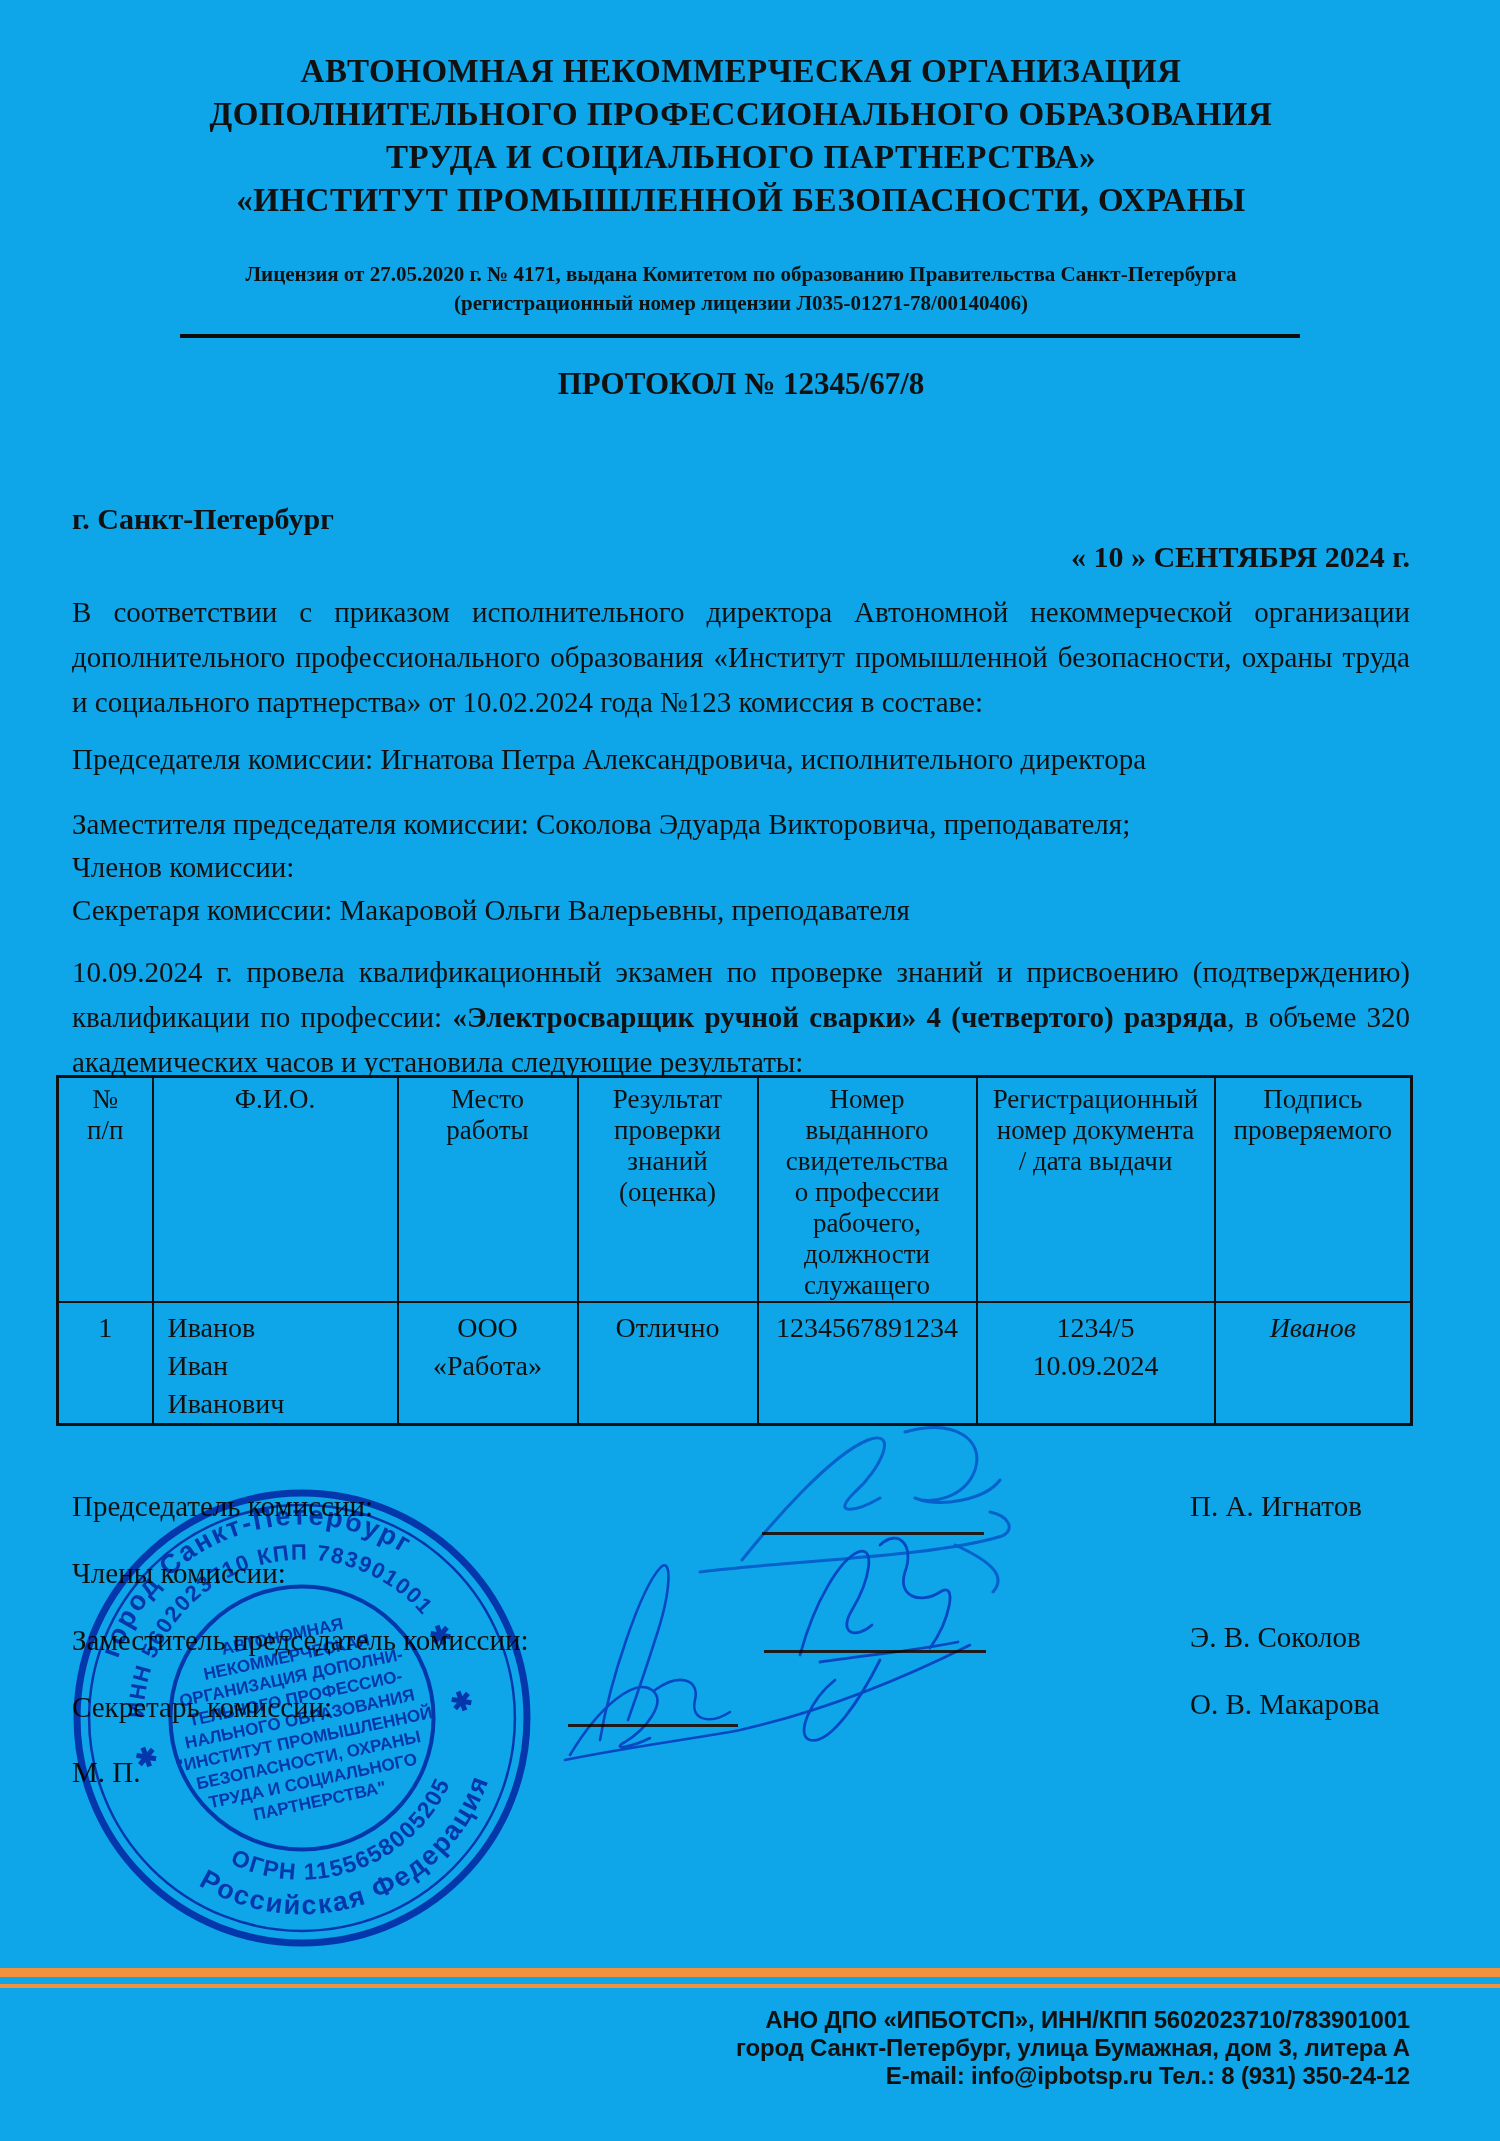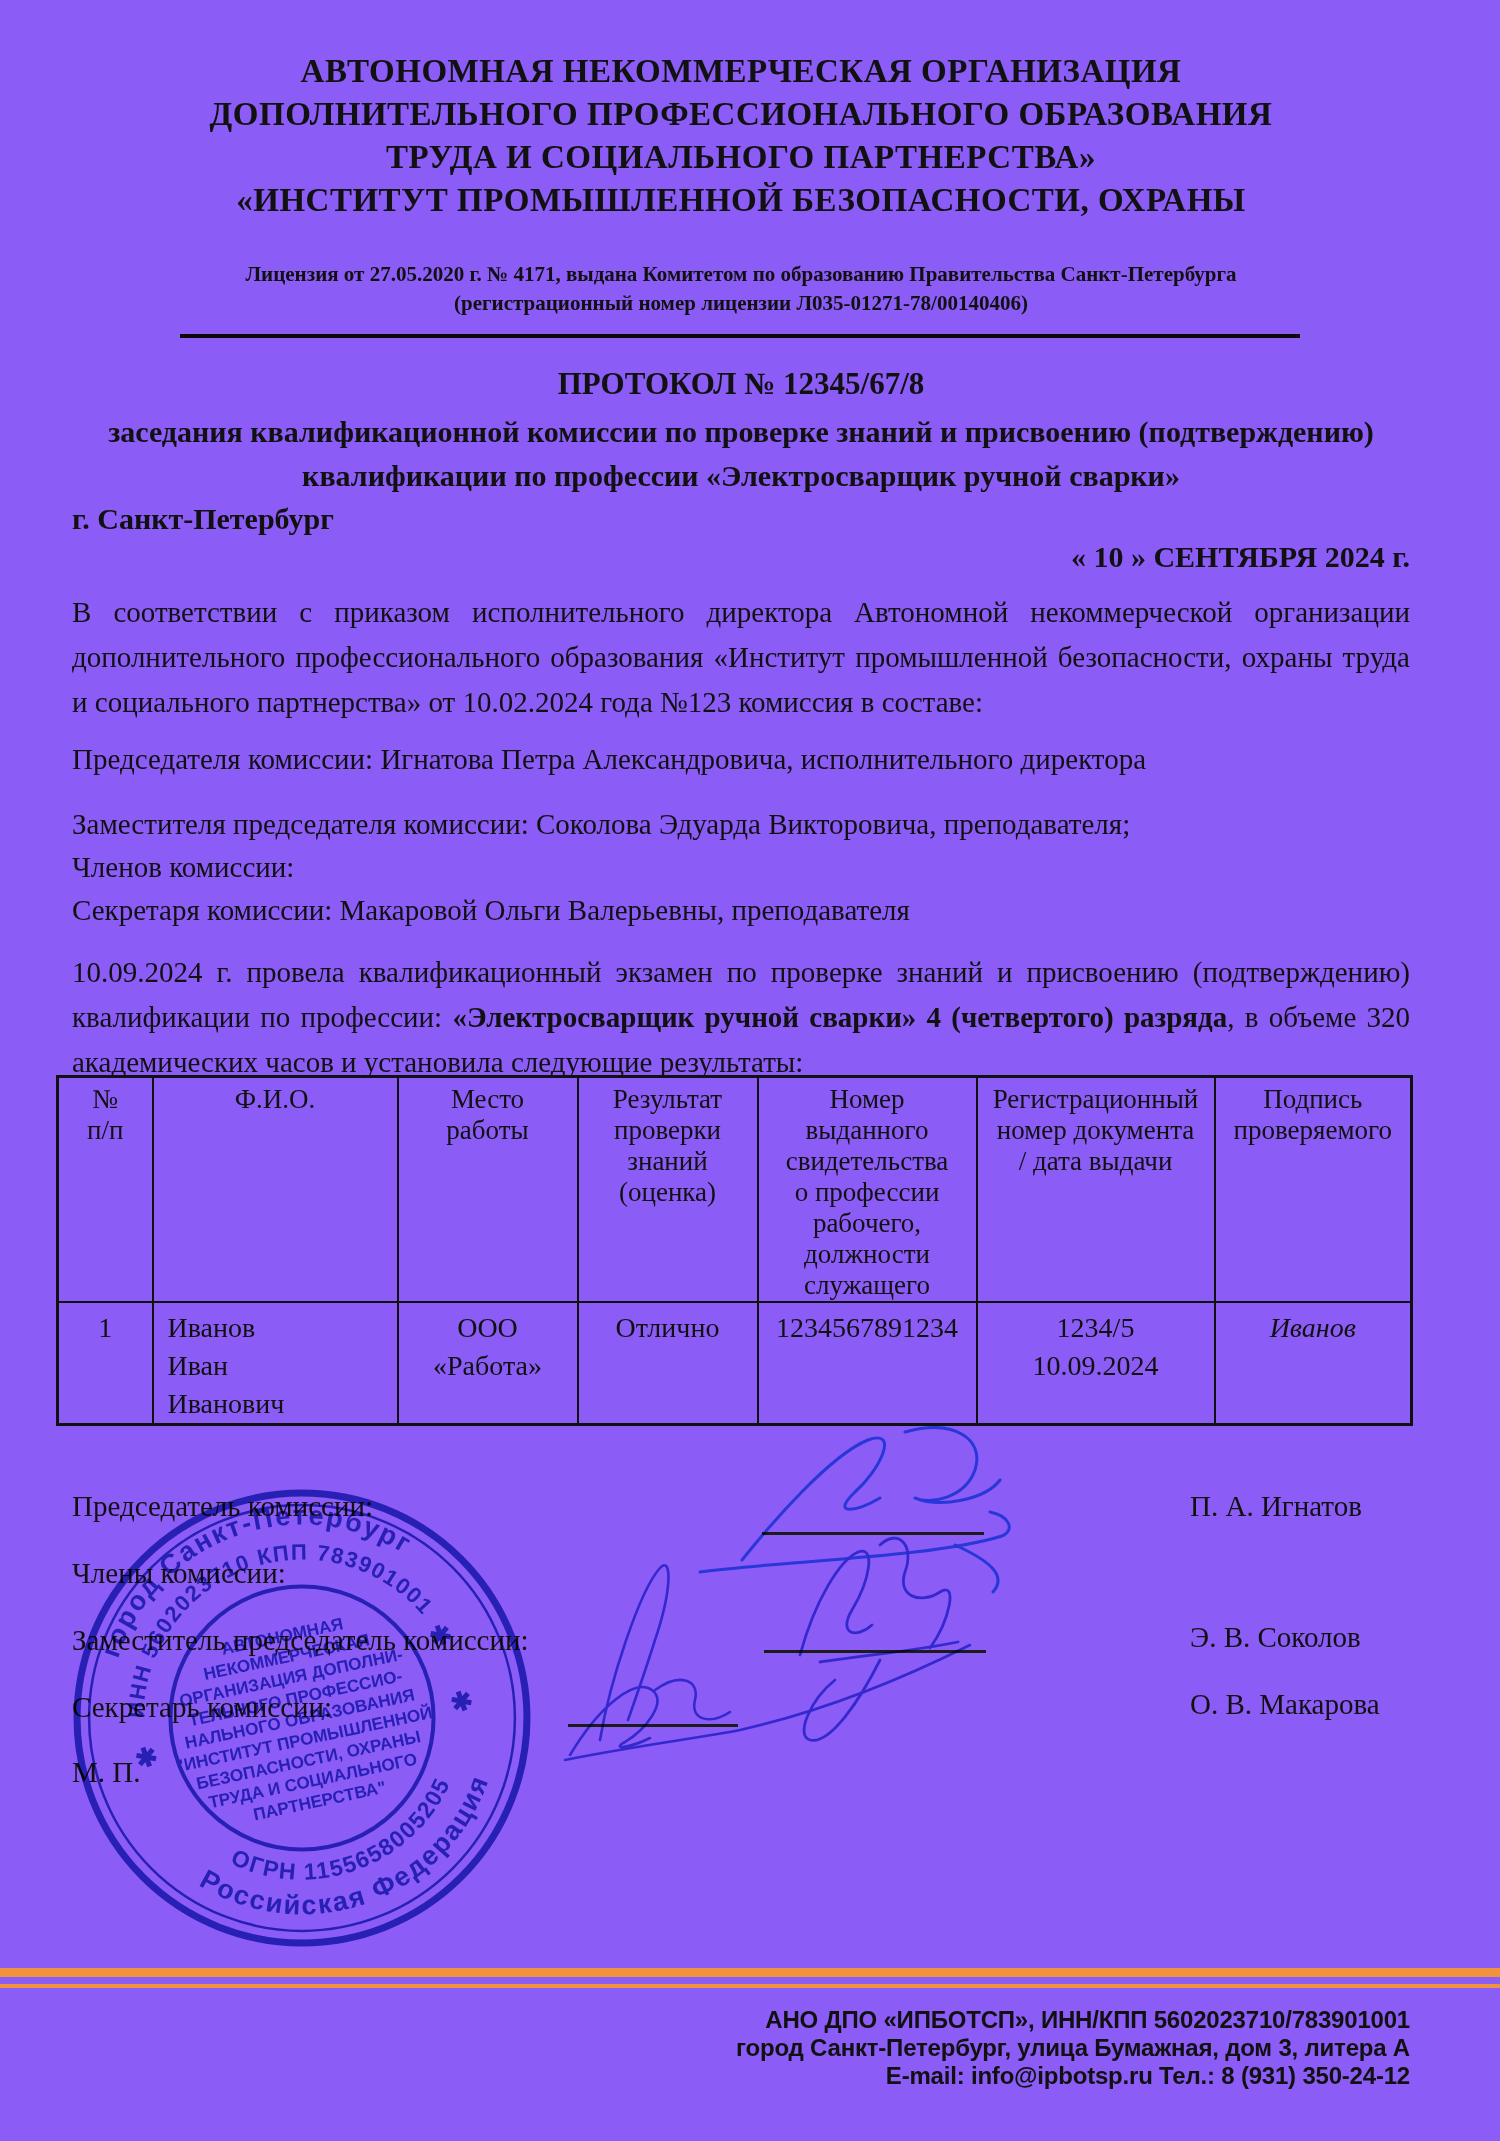--- a/index.html
+++ b/index.html
@@ -1,16 +1,16 @@
 <!DOCTYPE html>
 <html><head>
 <meta charset="utf-8">
 <style>
   html,body{margin:0;padding:0;background:#ffffff;}
-  .page{position:relative;width:1500px;height:2141px;background:#8b5cf6;overflow:hidden;
+  .page{position:relative;width:1500px;height:2141px;background:#0ea5e9;overflow:hidden;
         font-family:"Liberation Serif",serif;color:#111;}
   .abs{position:absolute;}
   .center{text-align:center;}
   .org-header{top:50px;left:72px;width:1338px;font-weight:bold;font-size:33px;line-height:43px;letter-spacing:.5px;}
   .license{top:260px;left:72px;width:1338px;font-weight:bold;font-size:21px;line-height:29px;}
   .divider{top:334px;left:180px;width:1120px;height:4px;background:#0a0a0a;}
   .protocol-title{top:366px;left:72px;width:1338px;font-weight:bold;font-size:31px;}
   .protocol-sub{top:410px;left:72px;width:1338px;font-weight:bold;font-size:30px;line-height:44px;}
   .city-date{top:502px;left:72px;width:1338px;font-weight:bold;font-size:30px;}
   .city{float:left;}
@@ -51,24 +51,20 @@
 
   <div class="abs license center">
     <div>Лицензия от 27.05.2020 г. № 4171, выдана Комитетом по образованию Правительства Санкт-Петербурга</div>
     <div>(регистрационный номер лицензии Л035-01271-78/00140406)</div>
   </div>
 
   <div class="abs divider"></div>
 
   <div class="abs protocol-title center">ПРОТОКОЛ № 12345/67/8</div>
 
-  <div class="abs protocol-sub center">
-    <div>заседания квалификационной комиссии по проверке знаний и присвоению (подтверждению)</div>
-    <div>квалификации по профессии «Электросварщик ручной сварки»</div>
-  </div>
 
   <div class="abs city-date">
     <span class="city">г. Санкт-Петербург</span>
     <span class="date">« 10 » СЕНТЯБРЯ 2024 г.</span>
   </div>
 
   <div class="abs para" style="top:590px;">В соответствии с приказом исполнительного директора Автономной некоммерческой организации дополнительного профессионального образования «Институт промышленной безопасности, охраны труда и социального партнерства» от 10.02.2024 года №123 комиссия в составе:</div>
 
   <div class="abs line29" style="top:738px;">Председателя комиссии: Игнатова Петра Александровича, исполнительного директора</div>
 

